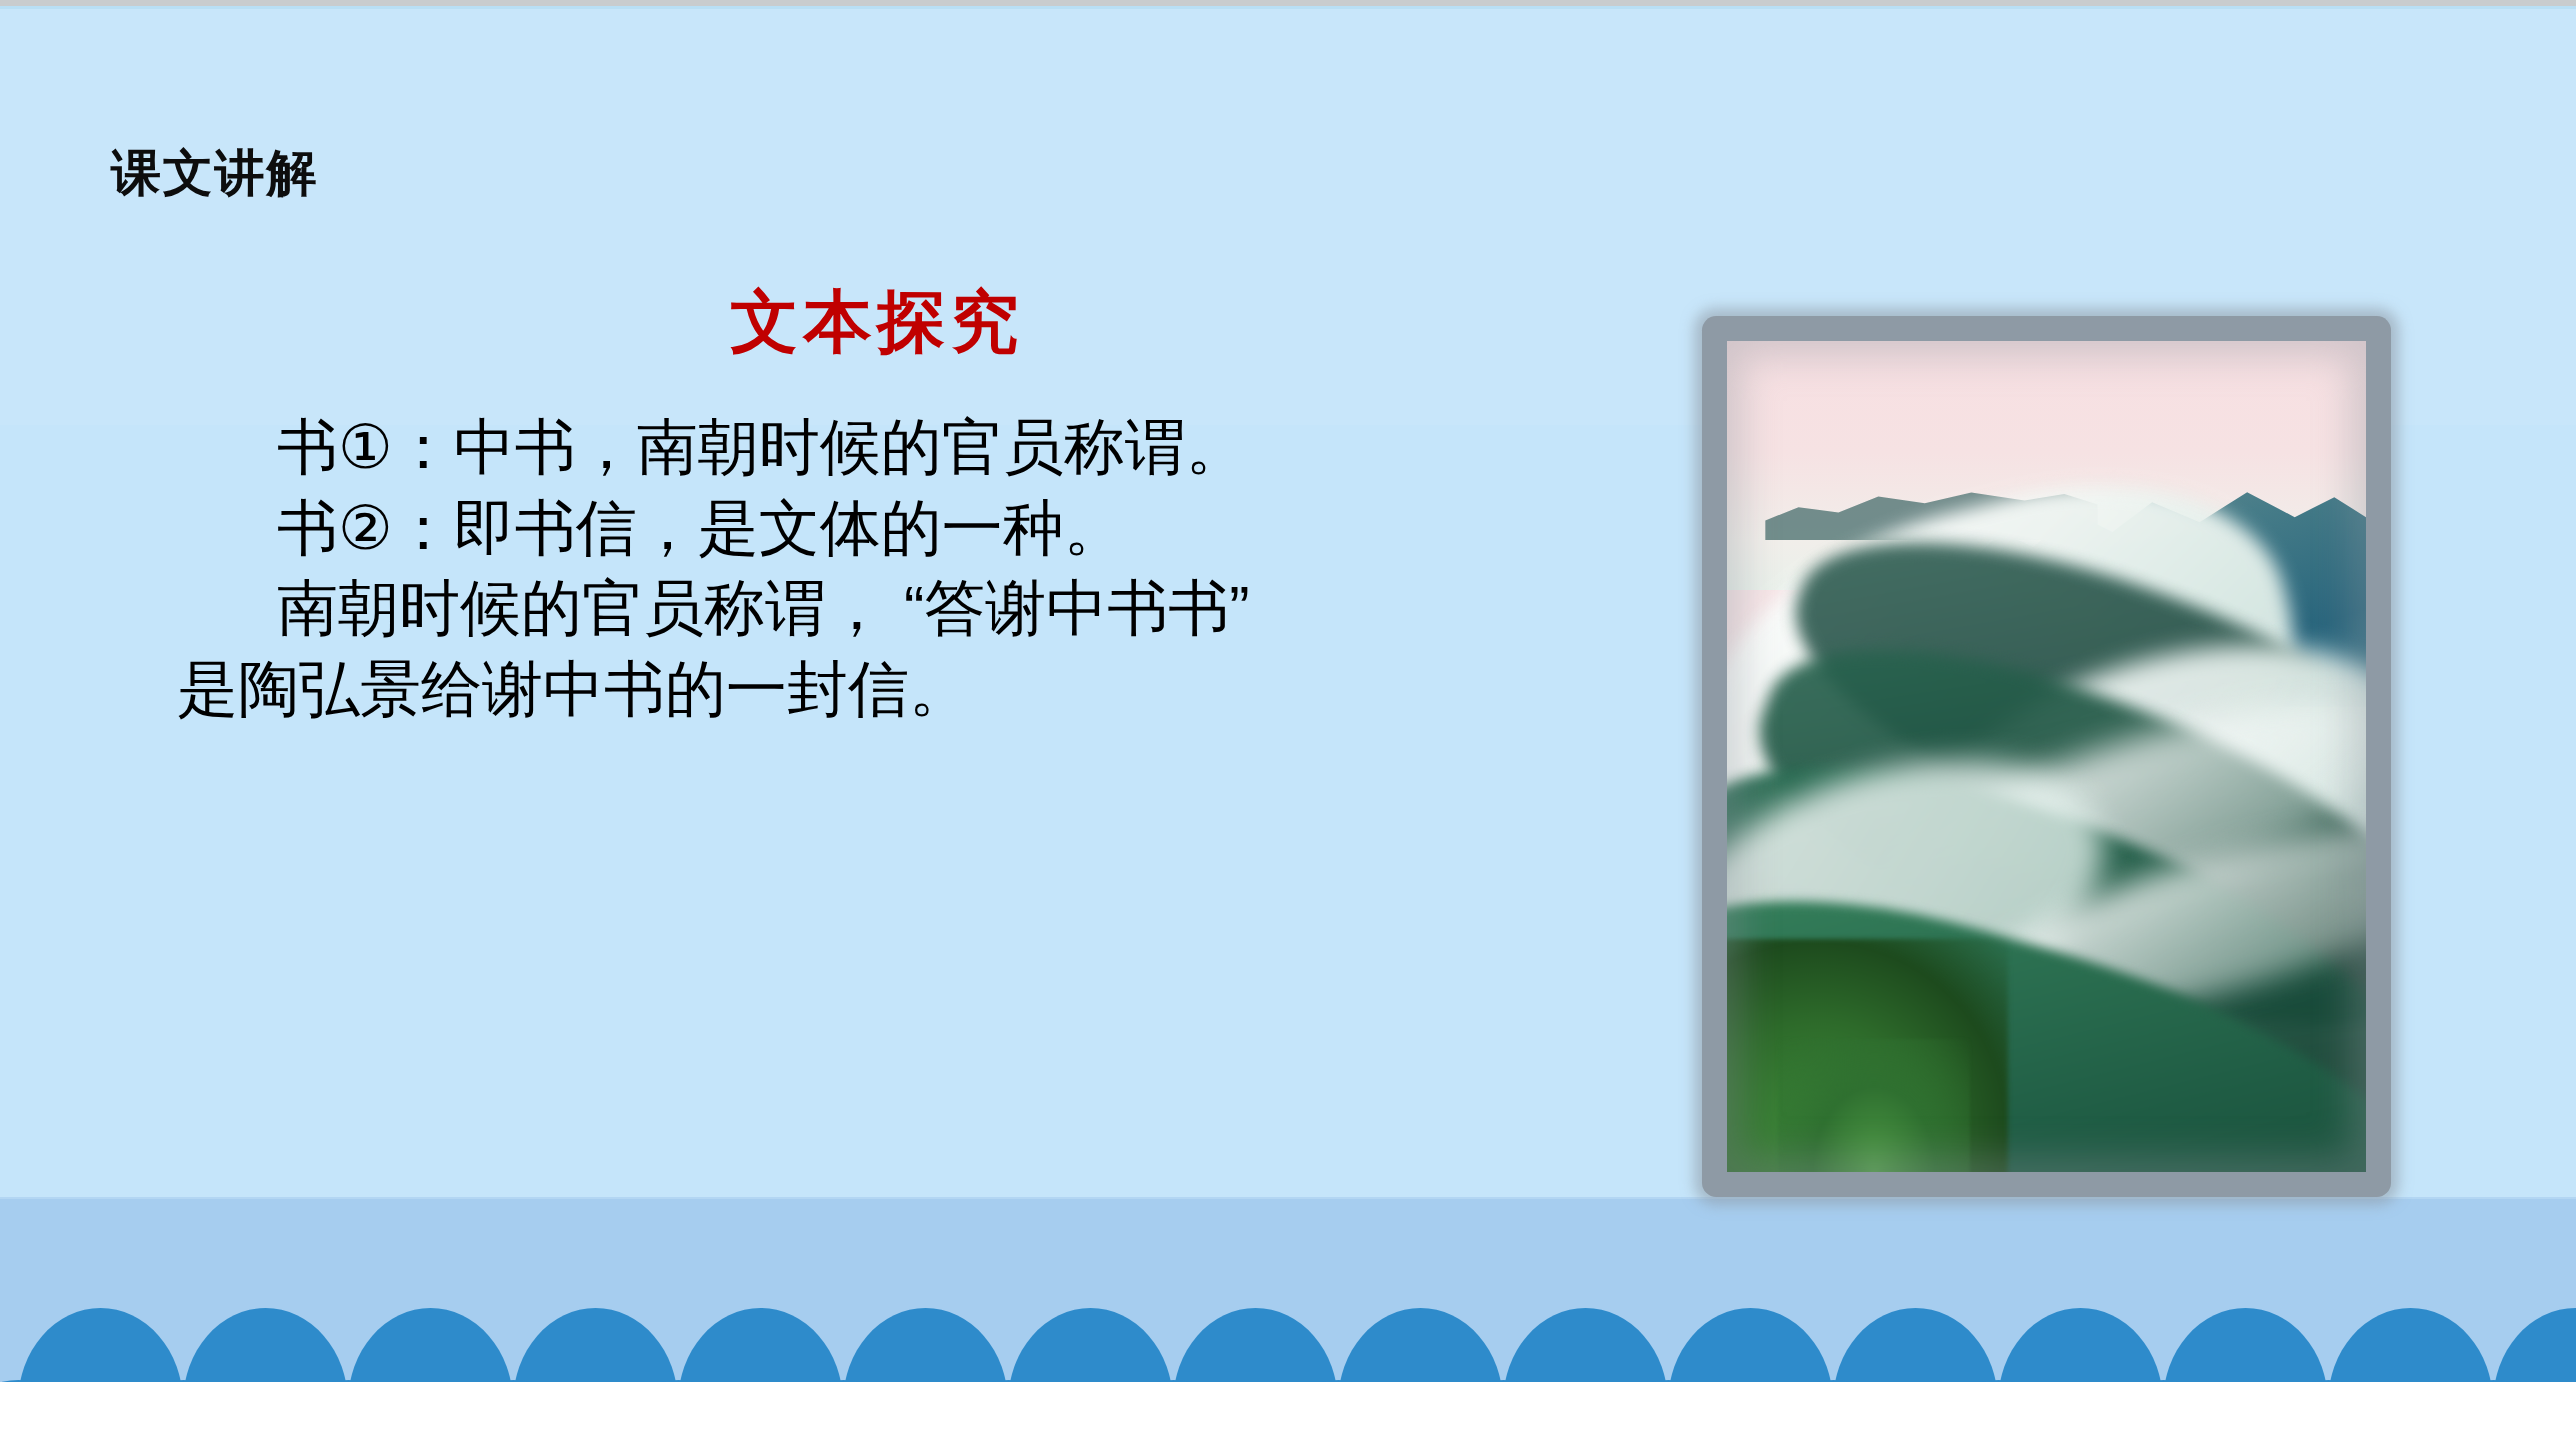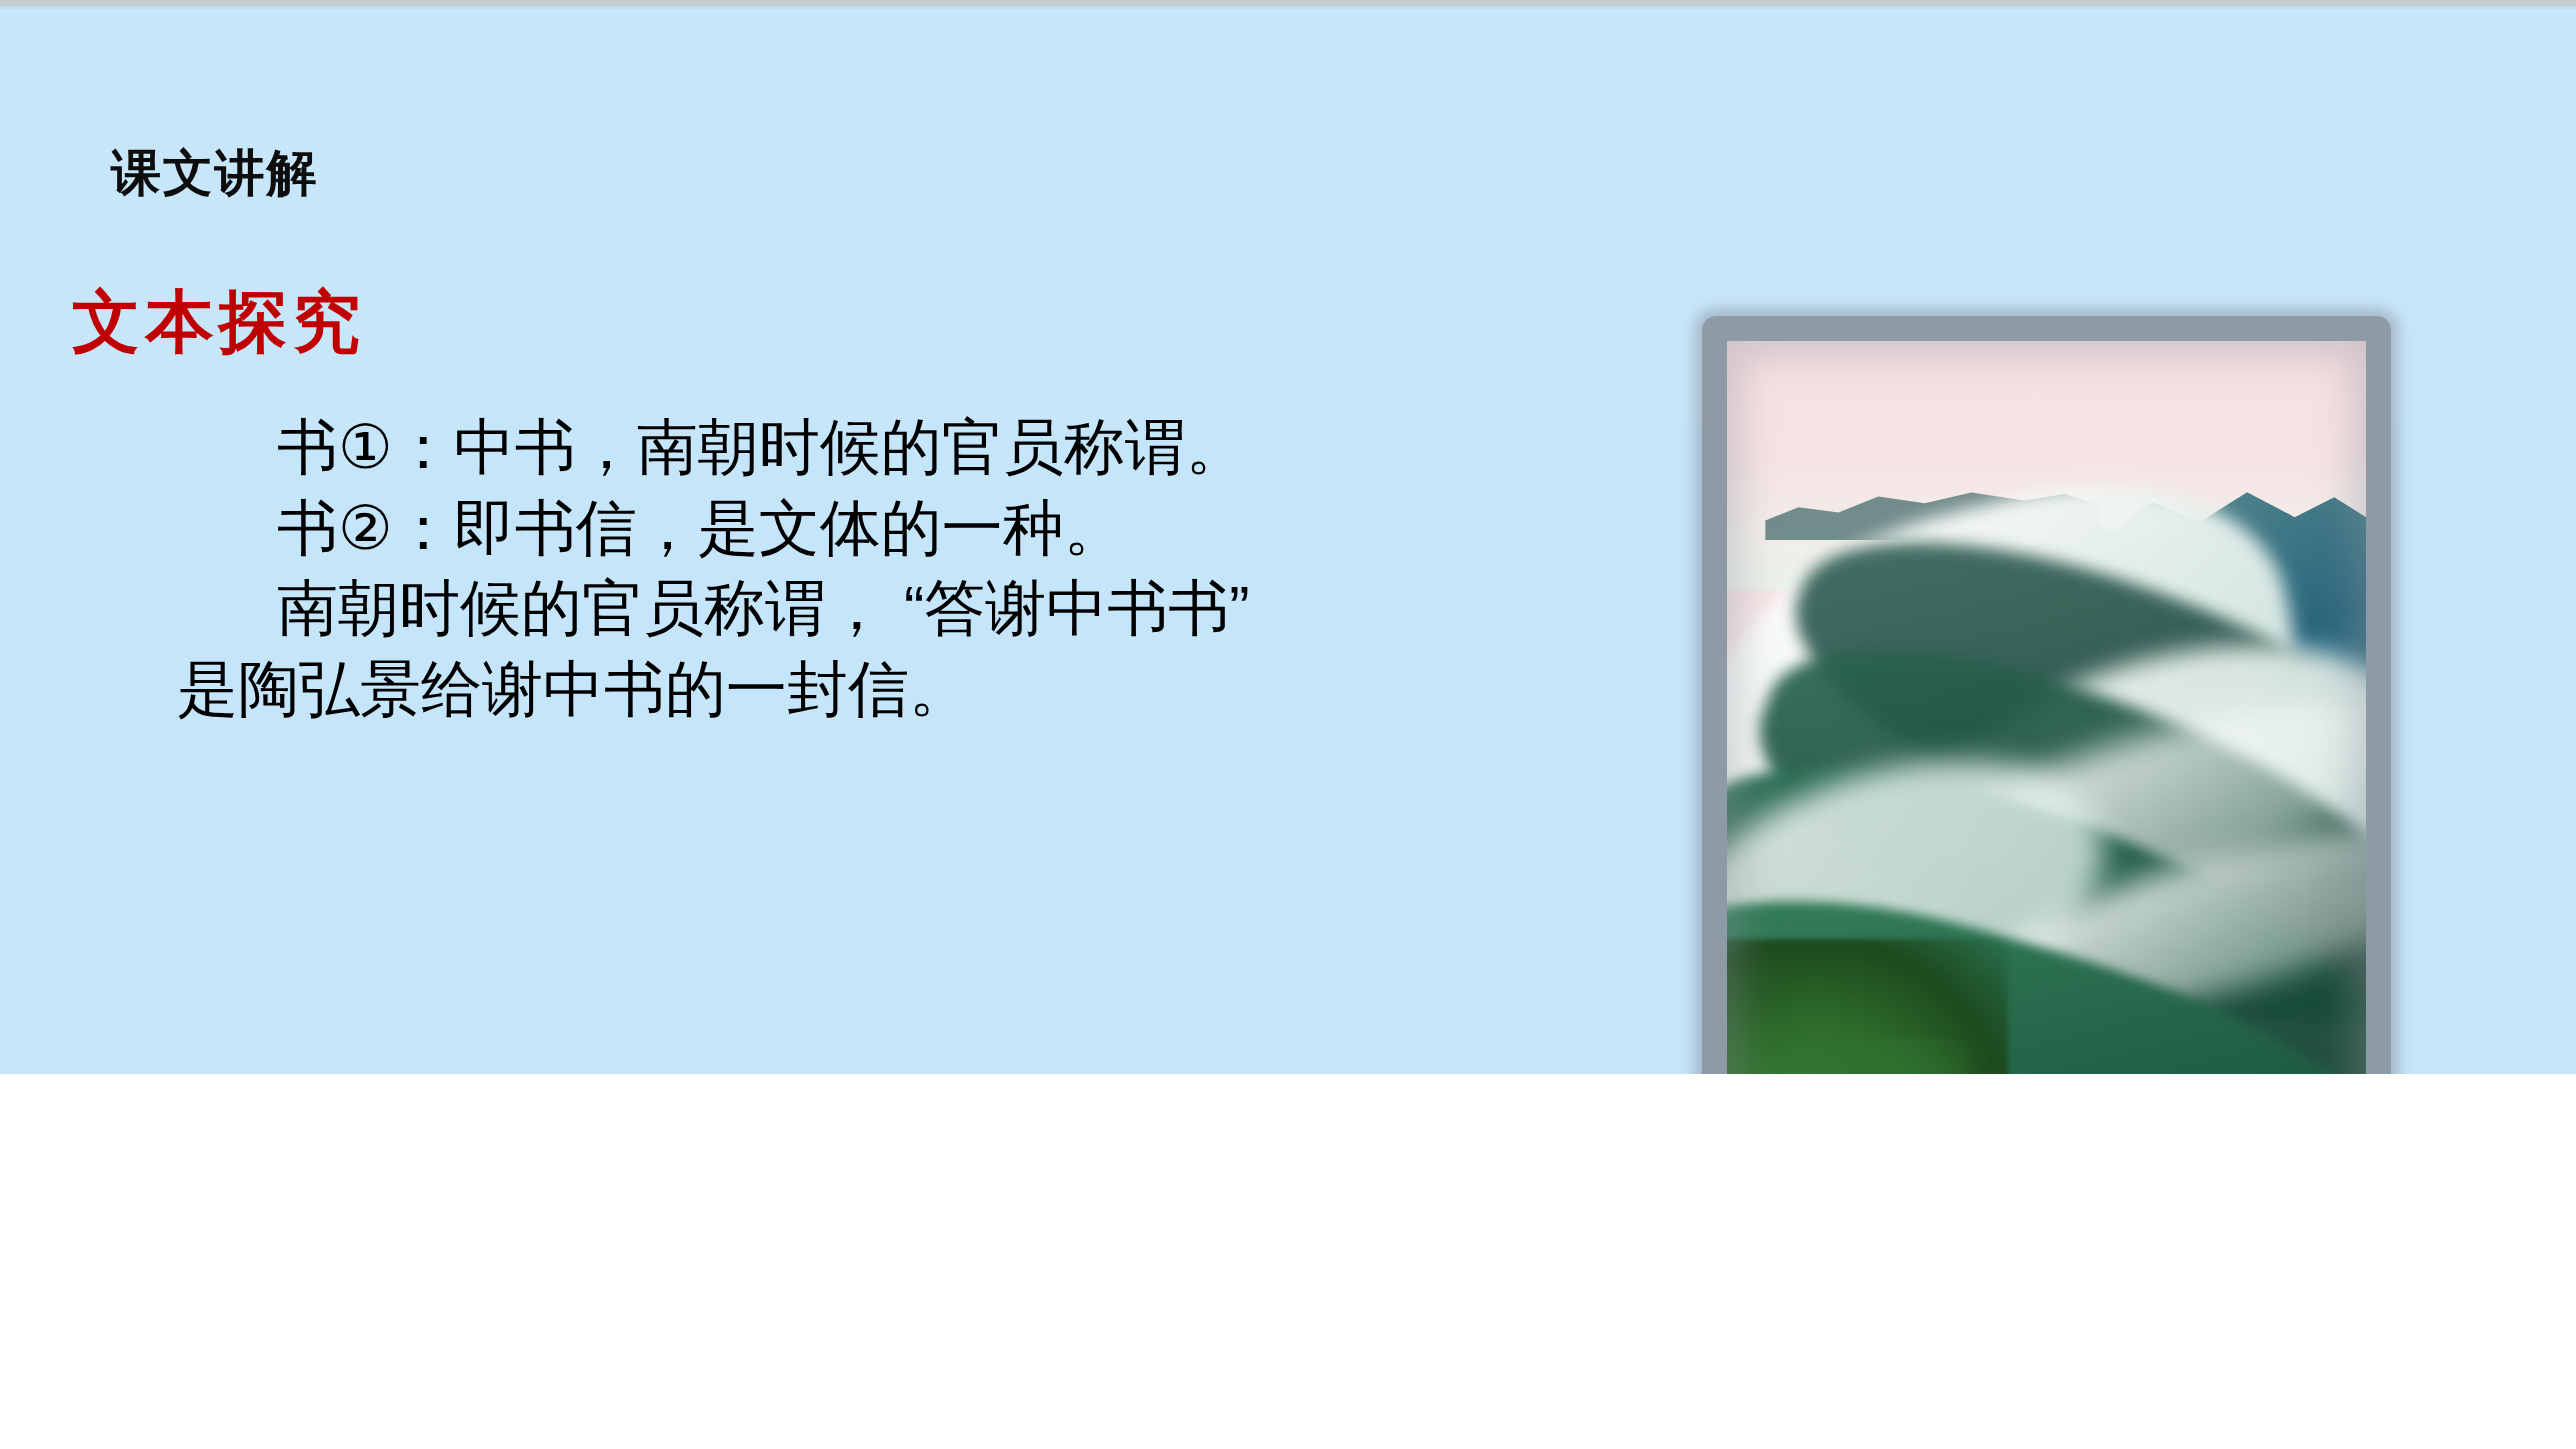--- a/index.html
+++ b/index.html
@@ -7,21 +7,21 @@
     padding: 0;
     background: #ffffff;
   }
   body {
     font-family: "Liberation Sans", "DejaVu Sans", sans-serif;
   }
 
   #slide {
     position: relative;
     width: 2576px;
-    height: 1074px;
+    height: 1382px;
     overflow: hidden;
     background: #c7e6fa;
   }
 
   
   .top-strip {
     position: absolute;
     left: 0; top: 0;
     width: 2576px;
     height: 6.3px;
@@ -80,20 +80,21 @@
 
   
   .content {
     position: absolute;
     left: 0;
     top: 286px;
     width: 1682px;
   }
 
   .section-title {
+    text-align: center;
     font-size: 68px;
     font-weight: bold;
     color: #c00000;
     line-height: 1.05;
     letter-spacing: 5.4px;
     padding-left: 72px;
     white-space: nowrap;
   }
 
   .question-line {

